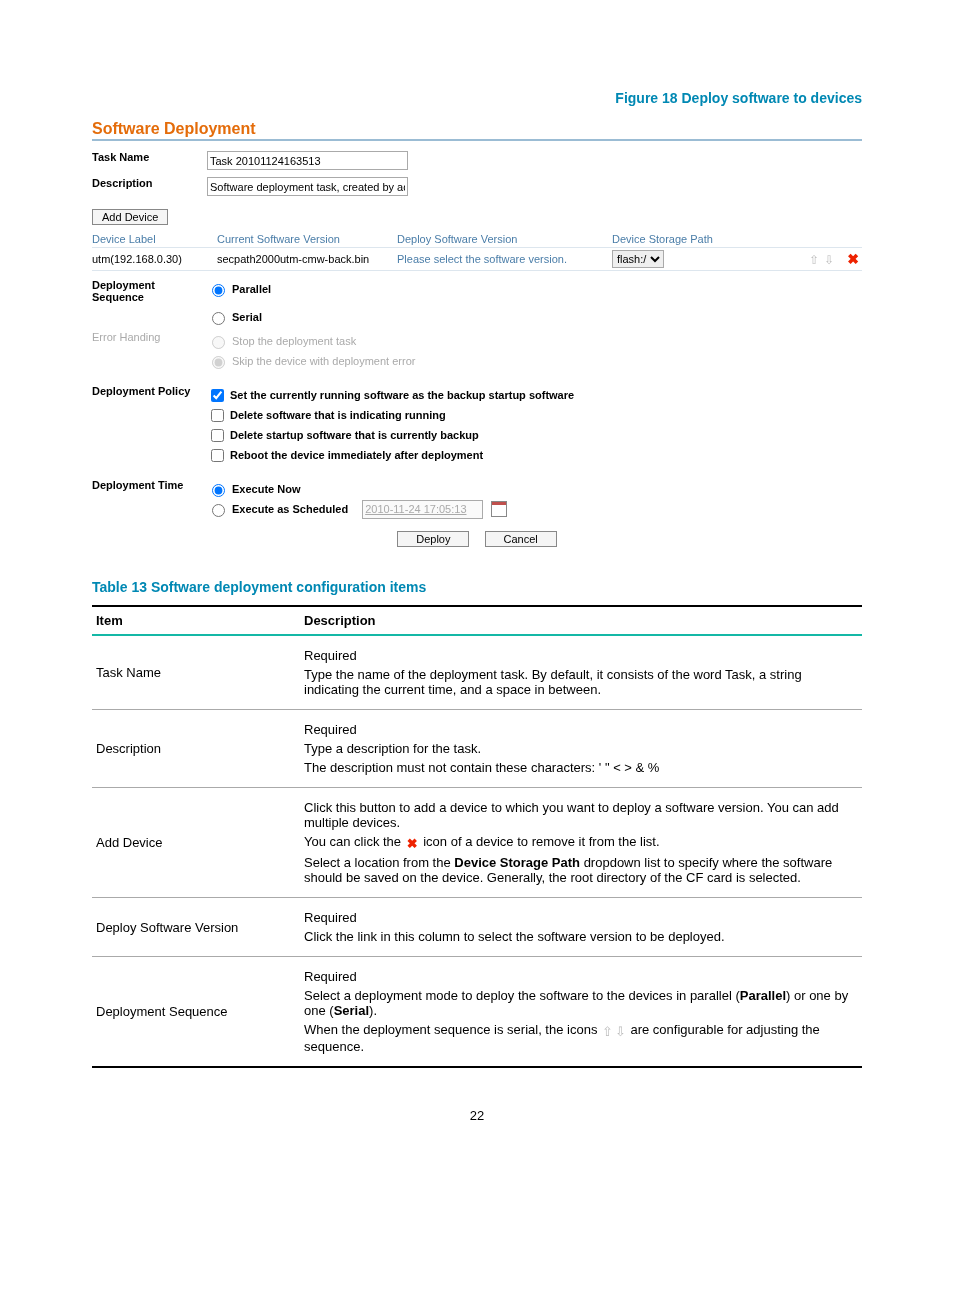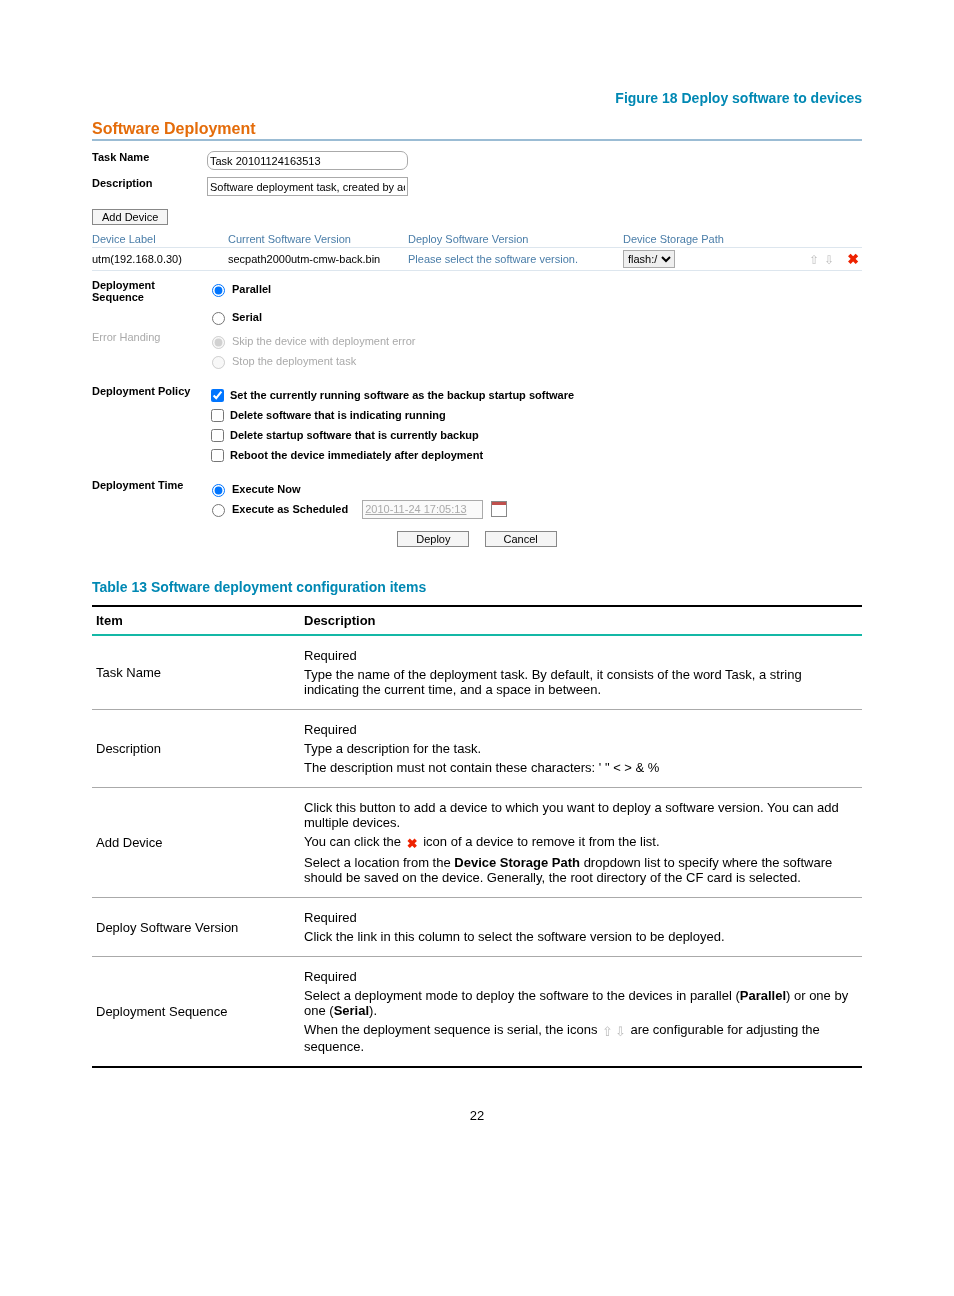--- a/index.html
+++ b/index.html
@@ -66,21 +66,21 @@
     margin: 6px 0 4px 0;
   }
   .ss .dev-head, .ss .dev-row {
     display: flex;
     align-items: center;
     font-size: 11px;
     padding: 2px 0;
   }
   .ss .dev-head { color: #4a7da8; border-bottom: 1px solid #dde6ee; }
   .ss .dev-row { border-bottom: 1px solid #dde6ee; }
-  .ss .c1 { width: 136px; }
+  .ss .c1 { width: 125px; }
   .ss .c2 { width: 180px; }
   .ss .c3 { width: 215px; }
   .ss .c4 { width: 120px; }
   .ss .c5 { flex: 1; text-align: right; }
   .ss .link { color: #4a7da8; }
   .ss select {
     border: 1px solid #aaa;
     font-size: 11px;
     height: 18px;
   }
@@ -166,21 +166,21 @@
 
   <div class="fig-title">Figure 18 Deploy software to devices</div>
 
   <div class="panel-title">Software Deployment</div>
 
   <div class="ss">
 
     <div class="row">
       <span class="lbl">Task Name</span>
       <span class="ctrls">
-        <input type="text" style="width: 195px; border-radius: 7px;" value="Task 20101124163513">
+        <input type="text" style="width: 195px;" value="Task 20101124163513">
       </span>
     </div>
 
     <div class="row">
       <span class="lbl">Description</span>
       <span class="ctrls">
         <input type="text" style="width: 195px;" value="Software deployment task, created by admin.">
       </span>
     </div>
 
@@ -224,26 +224,26 @@
           <input type="radio" style="">
           <span style="font-weight:bold">Serial</span>
         </div>
       </div>
     </div>
 
     <div class="row">
       <span class="lbl disabled normal">Error Handing</span>
       <div class="ctrls disabled">
         <div class="radio-line">
+          <input type="radio" disabled="" style="">
+          <span>Stop the deployment task</span>
+        </div>
+        <div class="radio-line">
           <input type="radio" checked="" disabled="" style="">
           <span>Skip the device with deployment error</span>
-        </div>
-        <div class="radio-line">
-          <input type="radio" disabled="" style="">
-          <span>Stop the deployment task</span>
         </div>
       </div>
     </div>
 
     <div class="row" style="margin-top:10px">
       <span class="lbl">Deployment Policy</span>
       <div class="ctrls">
         <div class="chk-line">
             <input type="checkbox" checked="" style="">
             <span style="font-weight:bold">Set the currently running software as the backup startup software</span>

